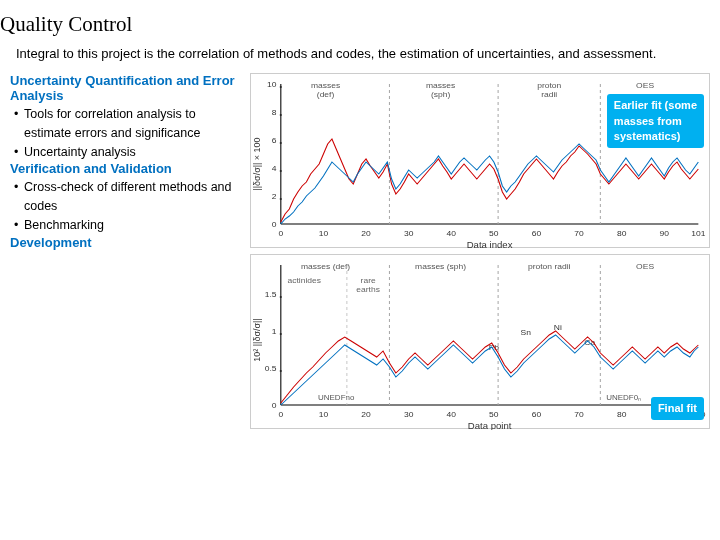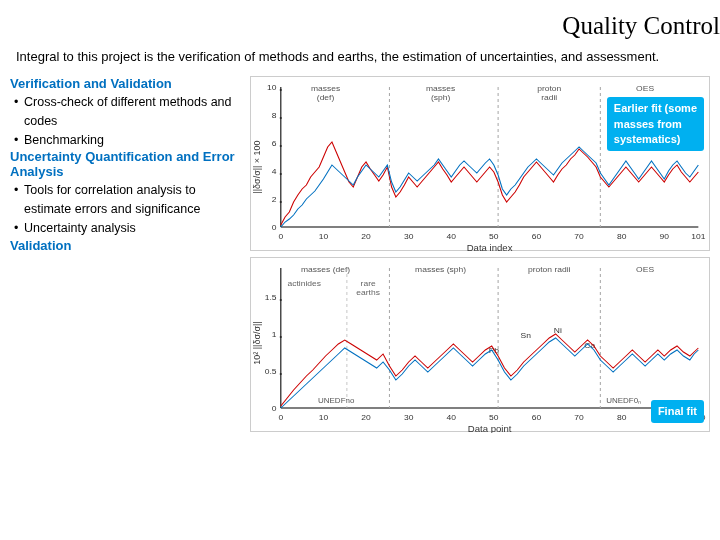--- a/index.html
+++ b/index.html
@@ -6,22 +6,22 @@
     body {
       width: 720px;
       height: 540px;
       background: #fff;
       font-family: Arial, sans-serif;
       font-size: 13px;
       overflow: hidden;
       position: relative;
     }
     .page-title {
-      text-align: right;
-      font-size: 25px;
+      text-align: left;
+      font-size: 21px;
       font-weight: normal;
       padding: 12px 0 8px 0;
       font-family: Georgia, serif;
     }
     .intro-text {
       font-size: 13px;
       padding: 0 16px 10px 16px;
       line-height: 1.4;
     }
     .main-layout {
@@ -102,44 +102,44 @@
     
     svg {
       display: block;
     }
   </style>
 </head>
 <body>
 
 <h1 class="page-title">Quality Control</h1>
 
-<p class="intro-text">Integral to this project is the verification of methods  and earths, the estimation of uncertainties, and assessment.</p>
+<p class="intro-text">Integral to this project is the correlation of methods  and codes, the estimation of uncertainties, and assessment.</p>
 
 <div class="main-layout">
 
   <div class="left-panel">
+
+    <div>
+      <div class="section-heading">Uncertainty Quantification and Error Analysis</div>
+      <ul class="bullet-list">
+        <li>Tools for correlation analysis to estimate errors and significance</li>
+        <li>Uncertainty analysis</li>
+      </ul>
+    </div>
 
     <div>
       <div class="section-heading">Verification and Validation</div>
       <ul class="bullet-list">
         <li>Cross-check of different methods and codes</li>
         <li>Benchmarking</li>
       </ul>
     </div>
 
     <div>
-      <div class="section-heading">Uncertainty Quantification and Error Analysis</div>
-      <ul class="bullet-list">
-        <li>Tools for correlation analysis to estimate errors and significance</li>
-        <li>Uncertainty analysis</li>
-      </ul>
-    </div>
-
-    <div>
-      <div class="section-heading">Validation</div>
+      <div class="section-heading">Development</div>
     </div>
 
   </div>
 
   <div class="right-panel">
 
     <div class="chart-container chart-top">
       <svg width="100%" height="175" viewBox="0 0 430 175" preserveAspectRatio="none">
 
         <text x="8" y="90" font-size="9" transform="rotate(-90,8,90)" text-anchor="middle" fill="#333">||δσ/σ|| × 100</text>

